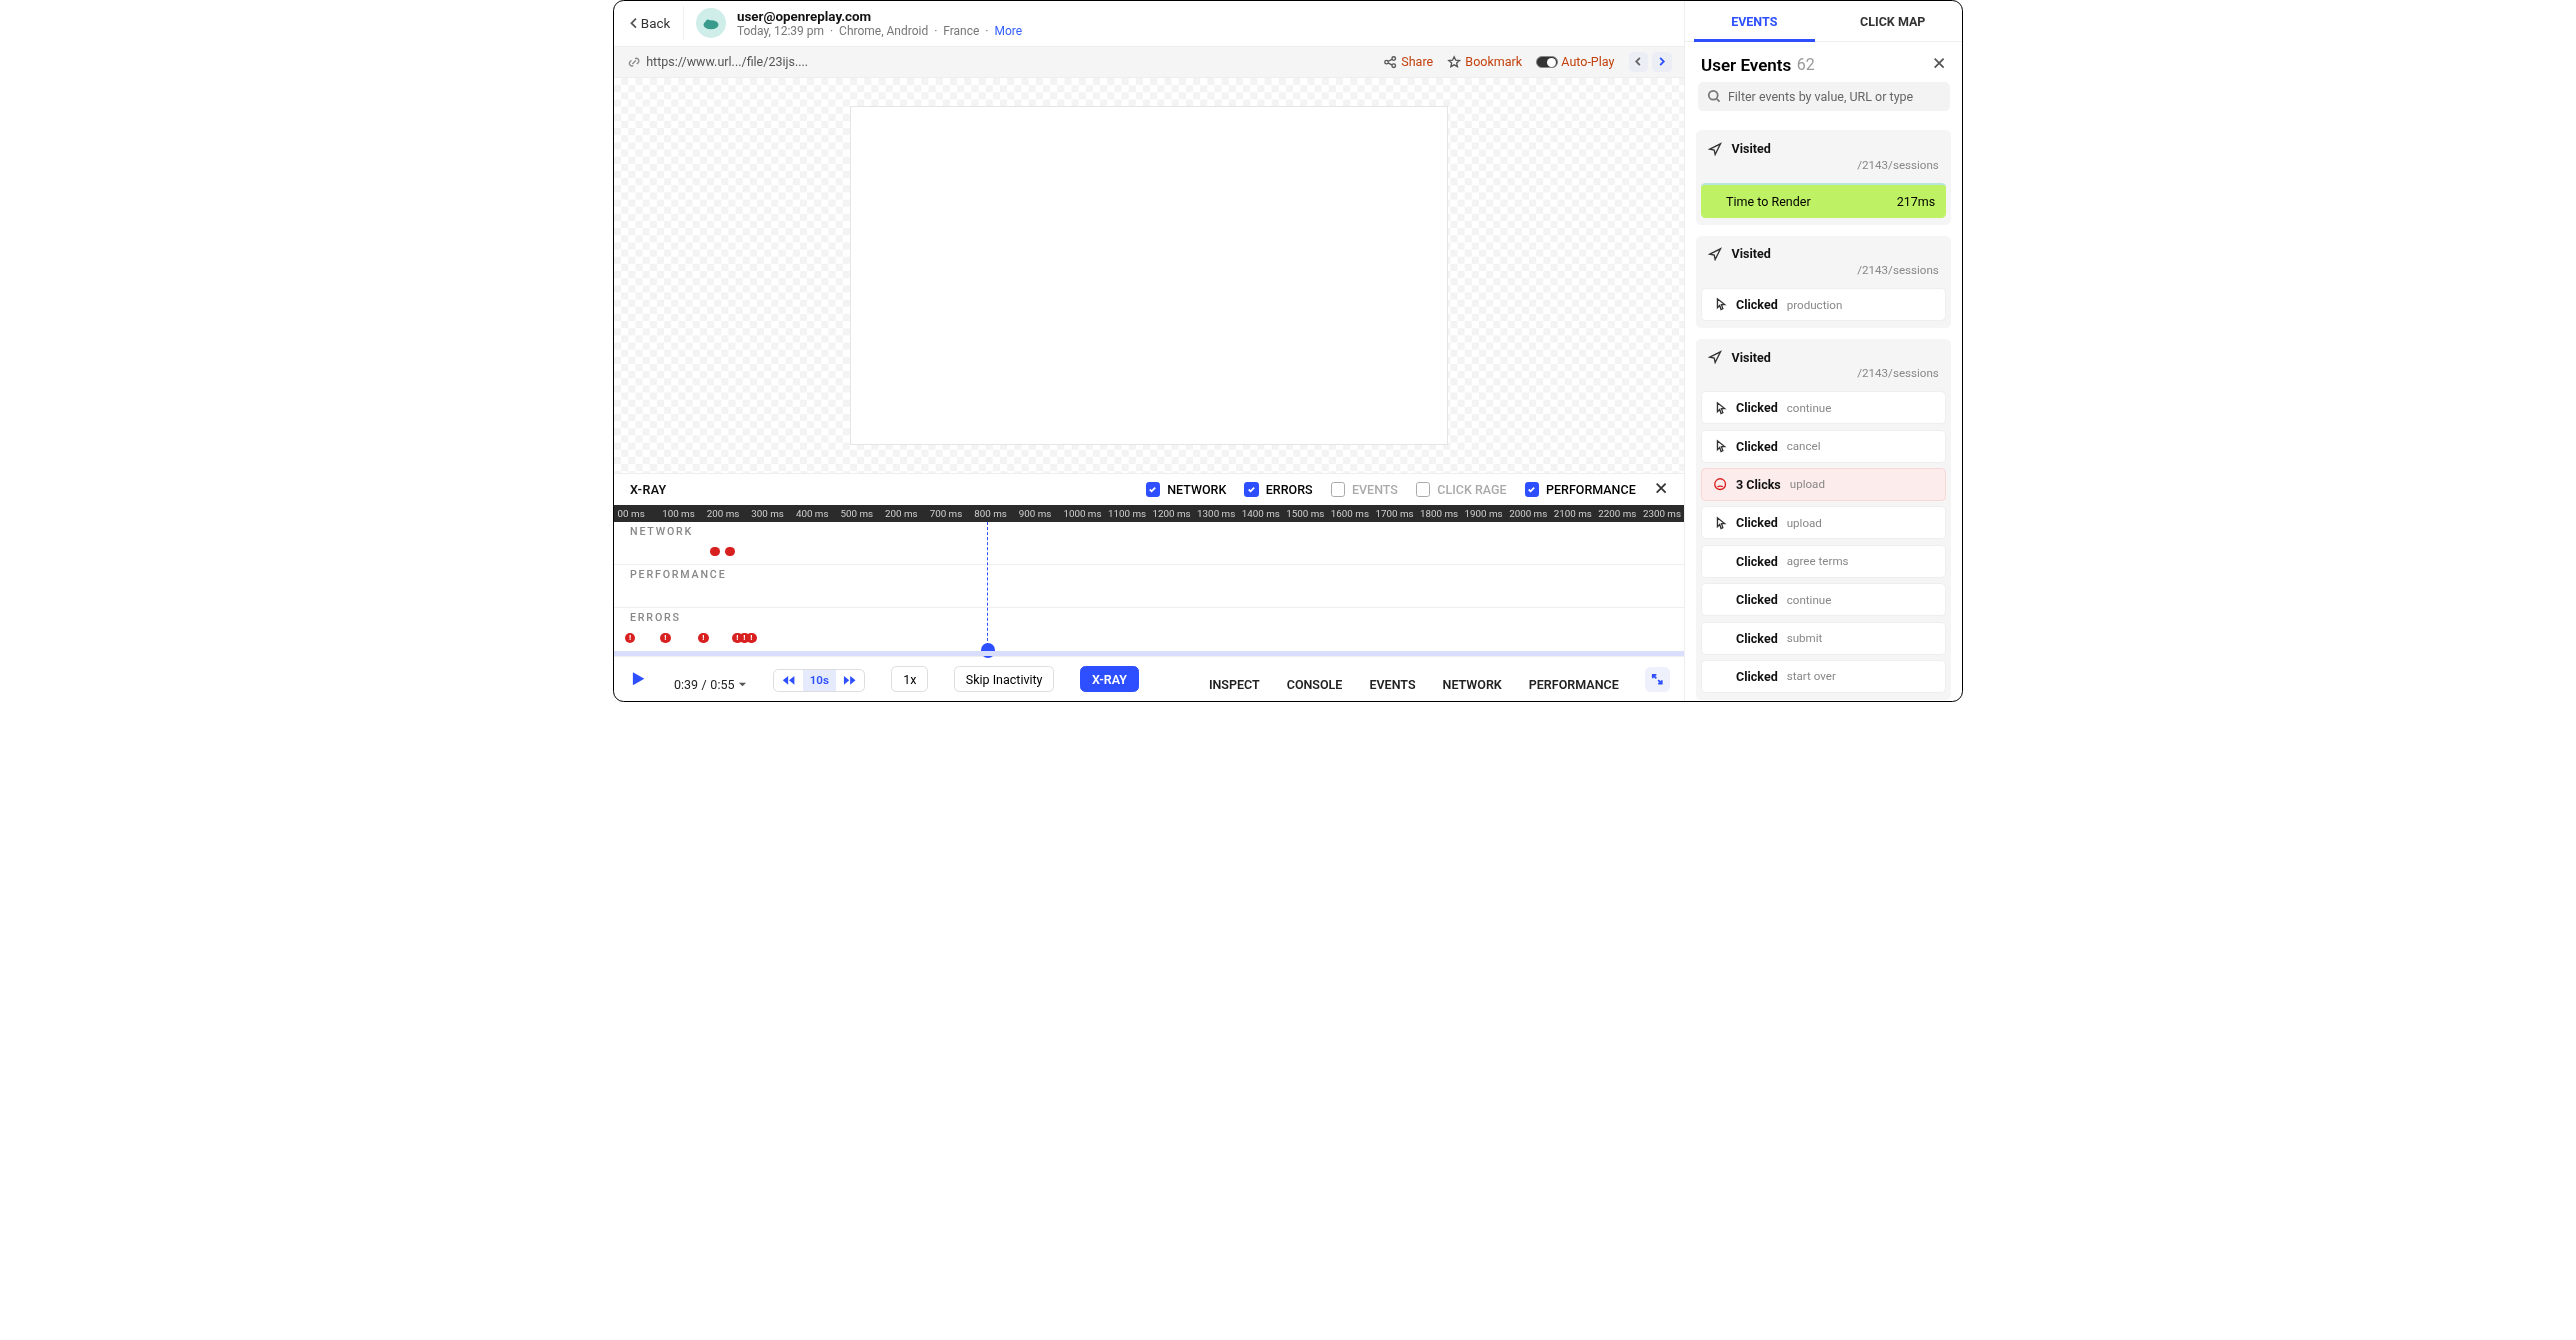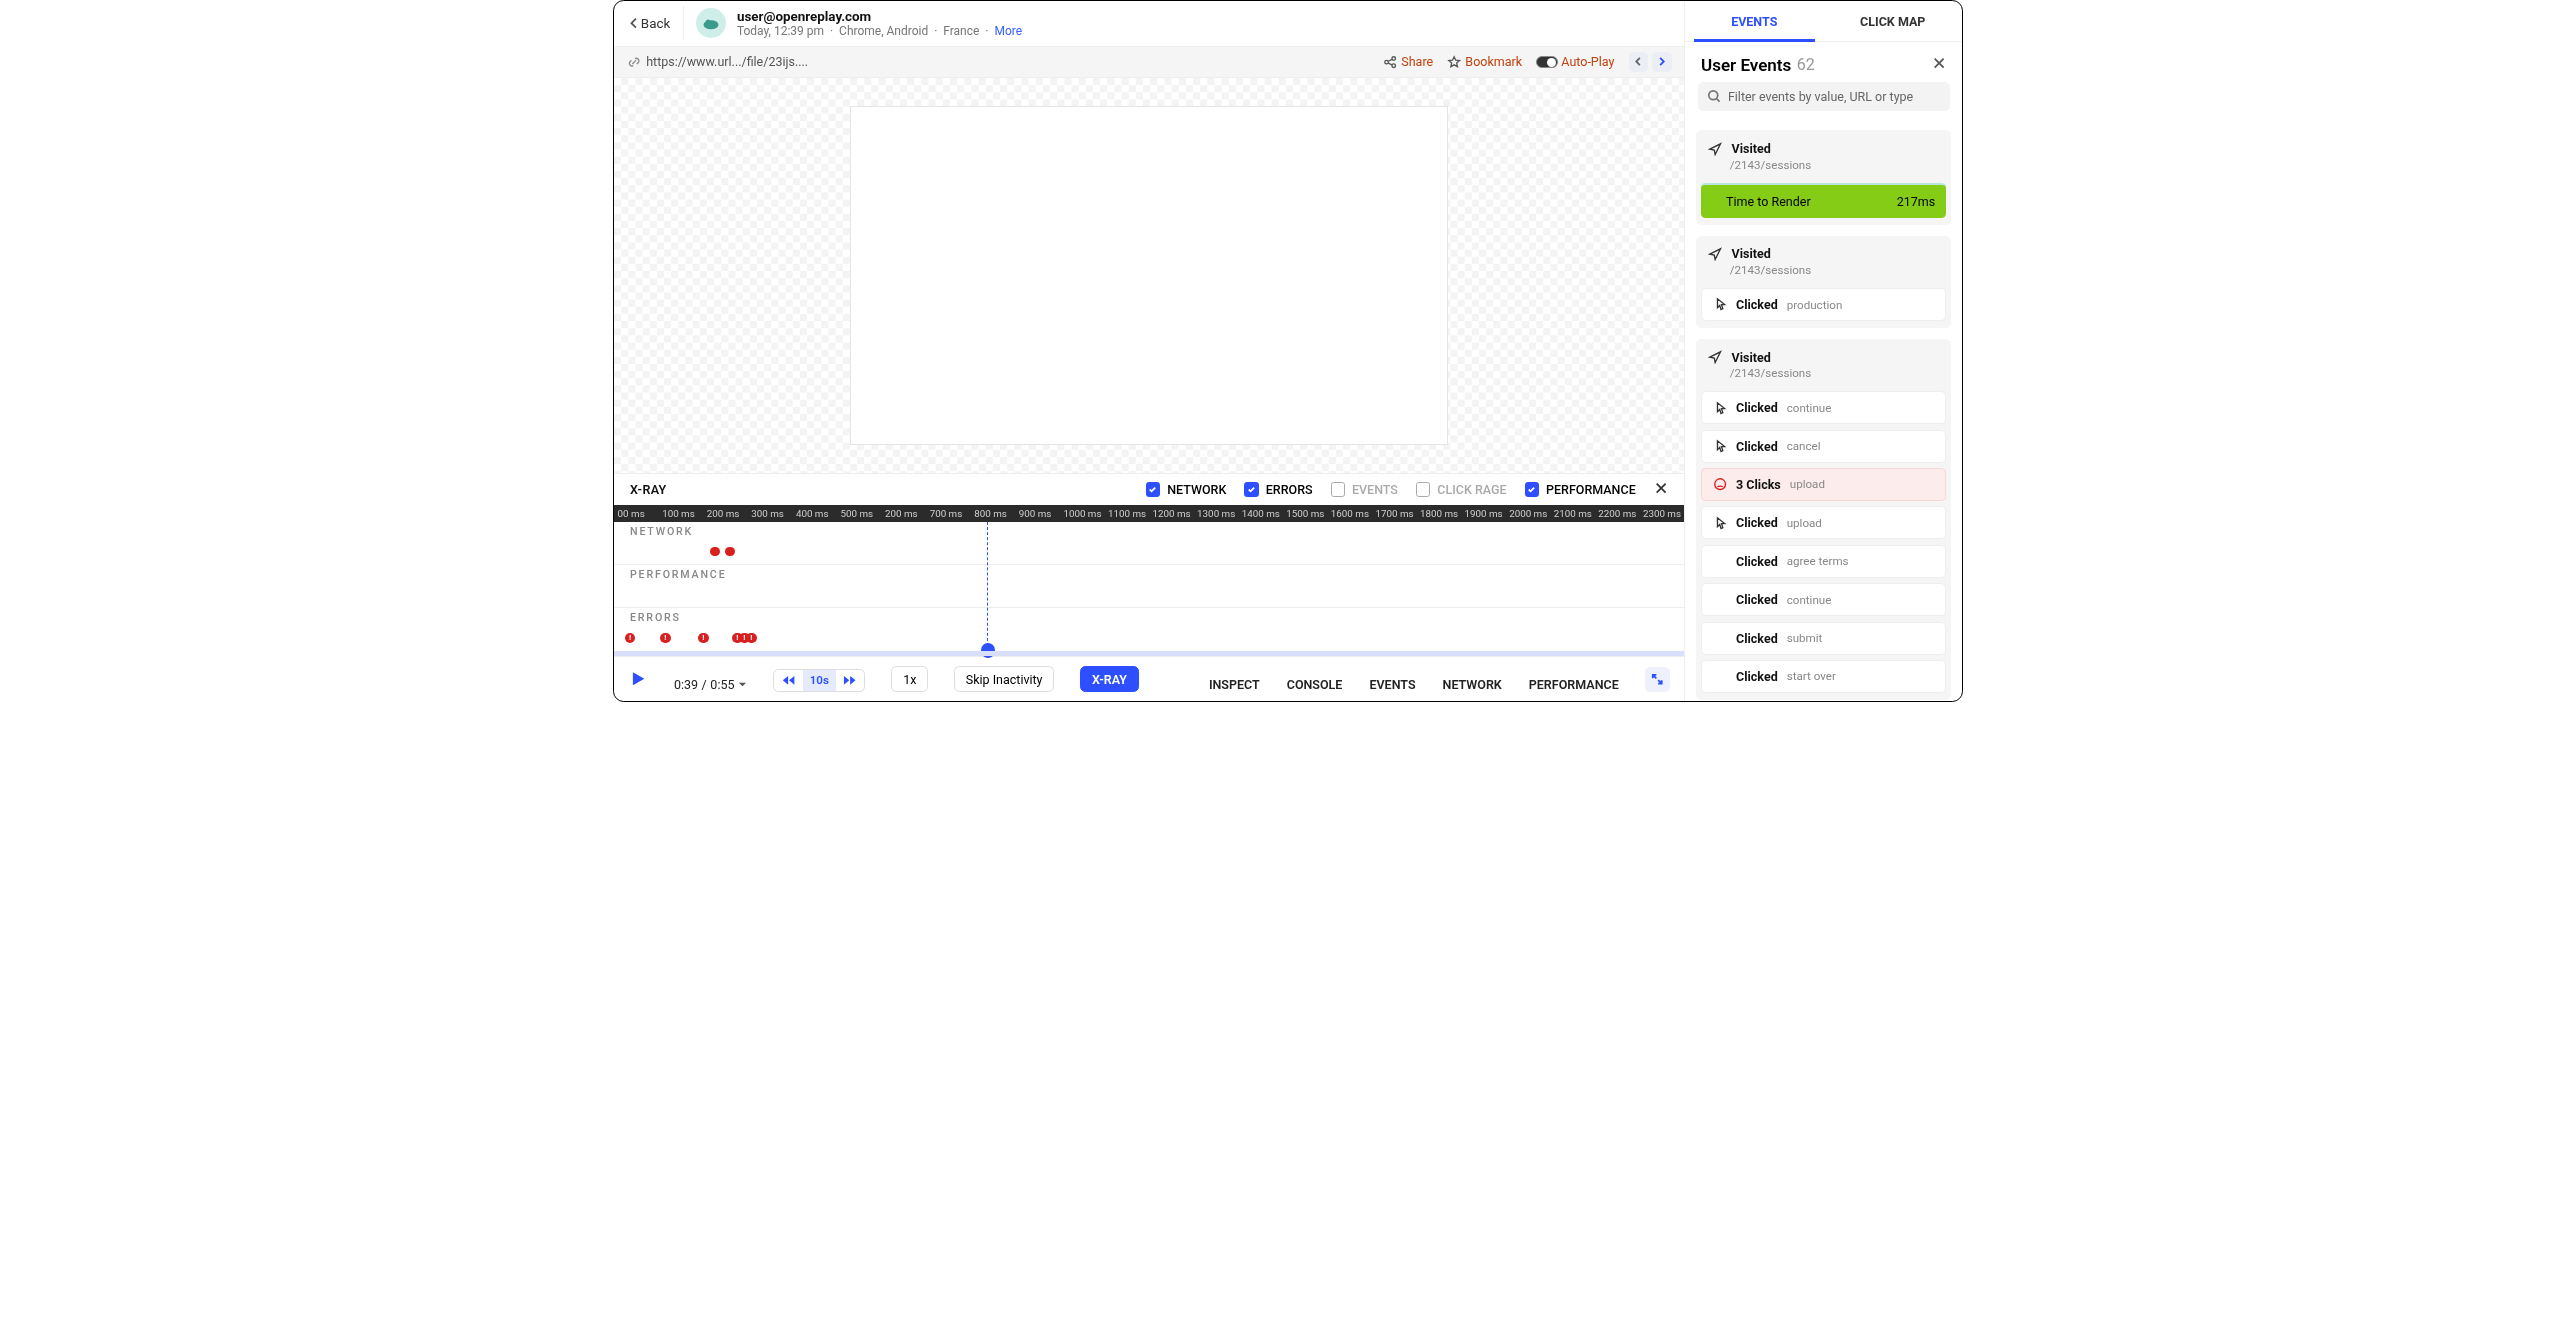--- a/index.html
+++ b/index.html
@@ -87,22 +87,22 @@
   .side-tab.active::after { content:""; position:absolute; left:9px; right:9px; bottom:-0.9px; height:2.7px; background:#2d4fff; }
   .side-head { display:flex; align-items:center; padding:12.5px 16px 7.1px; gap:5.4px; }
   .side-head h2 { font-size:17px; font-weight:600; }
   .side-head .count { color:#999; font-size:16px; }
   .side-head .closex { margin-left:auto; cursor:pointer; color:#555; }
   .search { margin:0 12.5px 9px; background:#f3f3f3; border-radius:5.4px; display:flex; align-items:center; padding:7.1px 9px; gap:7.1px; color:#666; font-size:12.5px; }
   .events-list { flex:1; overflow-y:auto; padding:0 10.7px 10.7px; }
   .event-block { background:#f5f5f5; border-radius:5.4px; margin-top:10.7px; padding:9px 0 7.1px; }
   .evt-row { display:flex; align-items:center; padding:1.8px 12.5px; gap:9px; font-size:12.5px; }
   .evt-row .title { font-weight:700; color:#111; }
-  .evt-sub { padding:0 12.5px 5.4px 34px; font-size:11.6px; color:#888; }
-  .render-row { background:#84cc16; margin:5.4px 5.4px 0; border-radius:4.5px; padding:9px 10.7px 9px 25px; display:flex; justify-content:space-between; font-size:12.5px; border-top:2.7px solid #b8e6dc; }
+  .evt-sub { padding:0 12.5px 5.4px 34px; font-size:11.6px; color:#888;text-align:right; }
+  .render-row { background:#bef264; margin:5.4px 5.4px 0; border-radius:4.5px; padding:9px 10.7px 9px 25px; display:flex; justify-content:space-between; font-size:12.5px; border-top:2.7px solid #b8e6dc; }
   .card { background:#fff; margin:5.4px 5.4px 0; border-radius:4.5px; padding:8px 10.7px; display:flex; align-items:center; gap:9px; font-size:12.5px; border:0.9px solid #eee; }
   .card .lbl { font-weight:700; color:#111; }
   .card .val { color:#888; font-size:11.6px; }
   .card.rage { background:#fdecec; border-color:#f8d6d6; }
   .card.rage .lbl { color:#111; }
   .icon-sm { width:14.3px; height:14.3px; flex-shrink:0; }
 </style>
 </head>
 <body>
 

